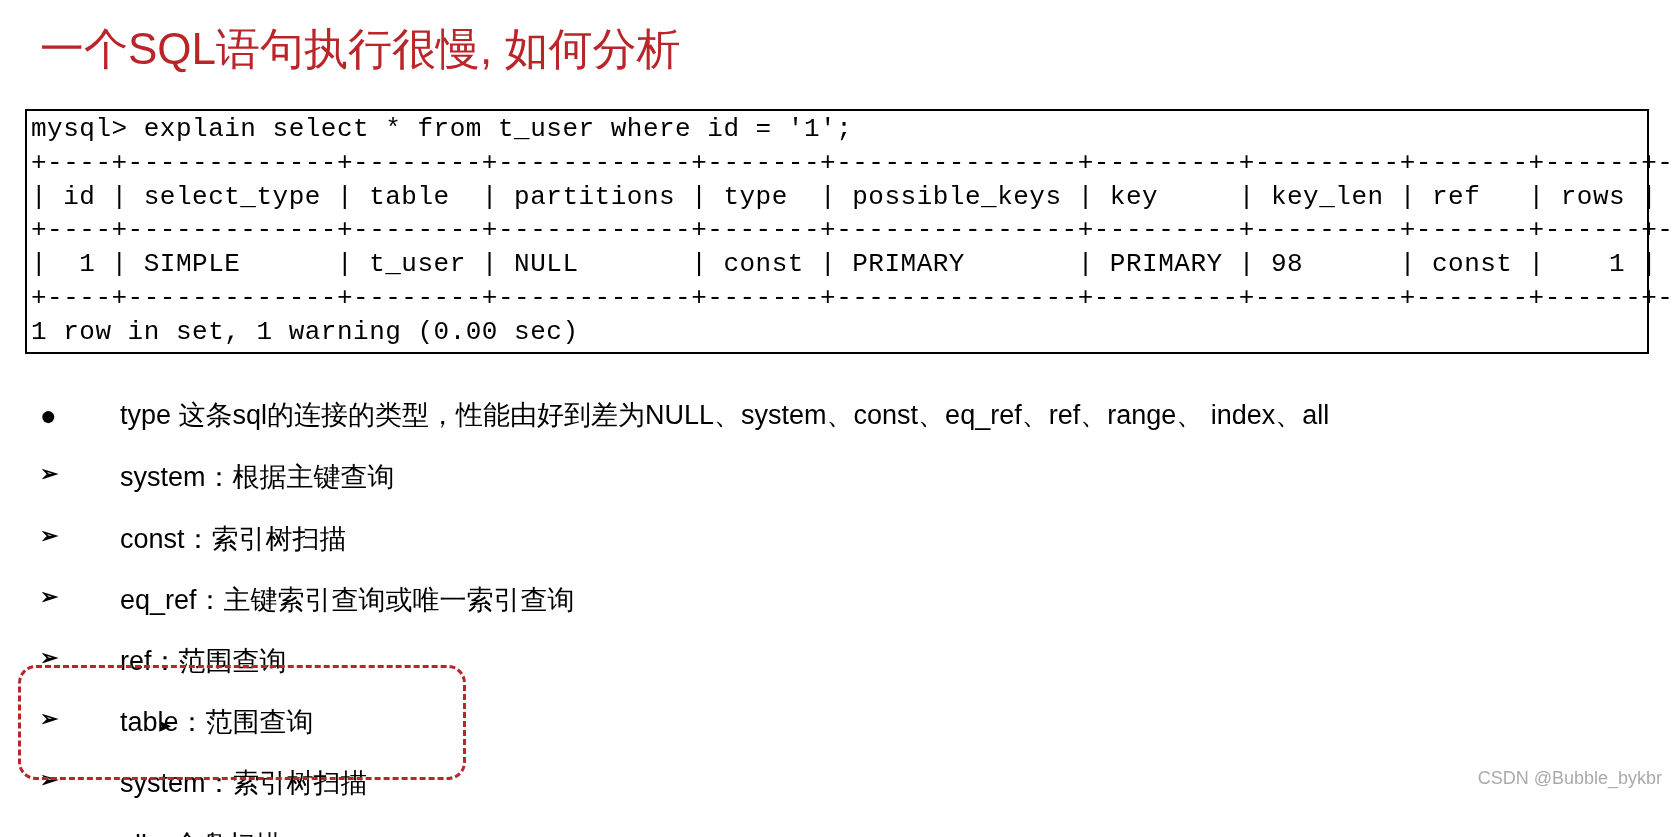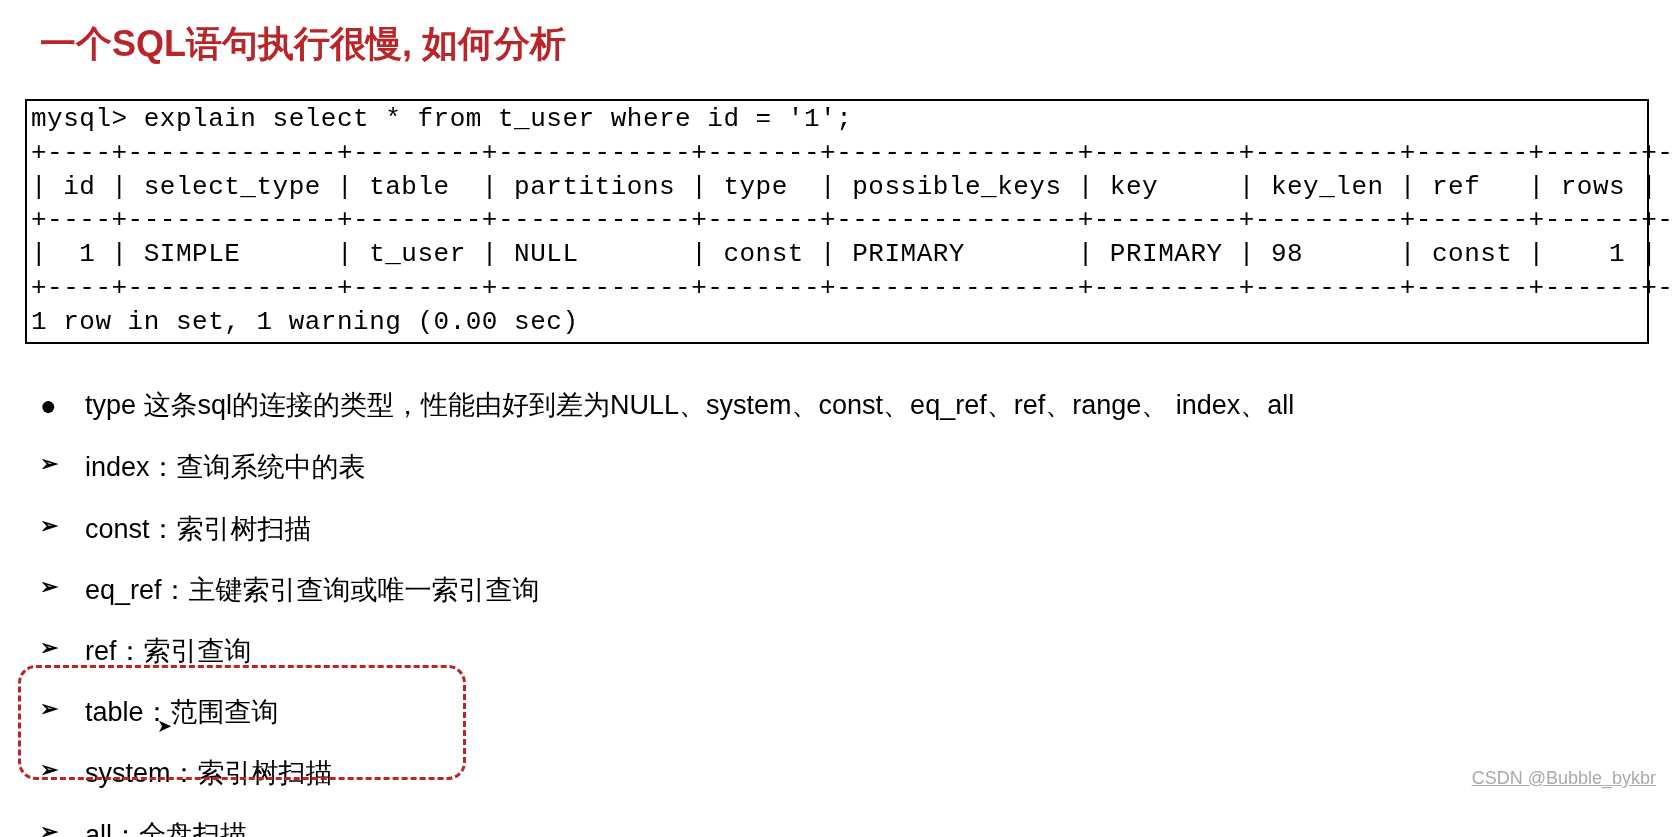--- a/index.html
+++ b/index.html
@@ -10,22 +10,22 @@
     body {
       width: 1674px;
       height: 837px;
       background: #ffffff;
       font-family: "Microsoft YaHei", Arial, sans-serif;
       position: relative;
       padding: 10px 20px;
     }
     .title {
       color: #b92528;
-      font-size: 36px;
-      font-weight: bold;
+      font-size: 44px;
+      font-weight: normal;
       margin: 10px 0 30px 20px;
     }
     .explain-box {
       border: 2px solid #000;
       margin: 0 5px 40px 5px;
       font-family: "Courier New", monospace;
       font-size: 26px;
       line-height: 1.3;
       white-space: pre;
       padding: 2px 4px;
@@ -45,44 +45,44 @@
       font-weight: bold;
     }
     .bullet-item .disc {
       font-size: 28px;
     }
     .bullet-item .arrow {
       font-size: 22px;
     }
     .bullet-item .txt {
       flex: 1;
+      margin-left: 35px;
     }
     .highlight-box {
       position: absolute;
       border: 3px dashed #b92528;
       border-radius: 18px;
       left: 18px;
       top: 665px;
       width: 448px;
       height: 115px;
     }
     .cursor {
       position: absolute;
       left: 157px;
       top: 715px;
       font-size: 18px;
       color: #000;
     }
     .watermark {
       position: absolute;
-      right: 18px;
+      right: 12px;
       bottom: 48px;
       color: #aaa;
       font-size: 18px;
-      text-decoration: underline;
     }
   </style>
 </head>
 <body>
 
 <h1 class="title">一个SQL语句执行很慢, 如何分析</h1>
 
 <div class="explain-box"><span>mysql&gt; explain select * from t_user where id = '1';</span>
 <span>+----+-------------+--------+------------+-------+---------------+---------+---------+-------+------+----------+-------+</span>
 <span>| id | select_type | table  | partitions | type  | possible_keys | key     | key_len | ref   | rows | filtered | Extra |</span>
@@ -91,36 +91,36 @@
 <span>+----+-------------+--------+------------+-------+---------------+---------+---------+-------+------+----------+-------+</span>
 <span>1 row in set, 1 warning (0.00 sec)</span></div>
 
 <div class="bullet-item">
   <span class="marker disc">●</span>
   <span class="txt">type 这条sql的连接的类型，性能由好到差为NULL、system、const、eq_ref、ref、range、 index、all</span>
 </div>
 
 <div class="bullet-item">
   <span class="marker arrow">➢</span>
-  <span class="txt">index：查询系统中的表</span>
+  <span class="txt">system：根据主键查询</span>
 </div>
 
 <div class="bullet-item">
   <span class="marker arrow">➢</span>
   <span class="txt">const：索引树扫描</span>
 </div>
 
 <div class="bullet-item">
   <span class="marker arrow">➢</span>
   <span class="txt">eq_ref：主键索引查询或唯一索引查询</span>
 </div>
 
 <div class="bullet-item">
   <span class="marker arrow">➢</span>
-  <span class="txt">ref：索引查询</span>
+  <span class="txt">ref：范围查询</span>
 </div>
 
 <div class="bullet-item">
   <span class="marker arrow">➢</span>
   <span class="txt">table：范围查询</span>
 </div>
 
 <div class="bullet-item">
   <span class="marker arrow">➢</span>
   <span class="txt">system：索引树扫描</span>

